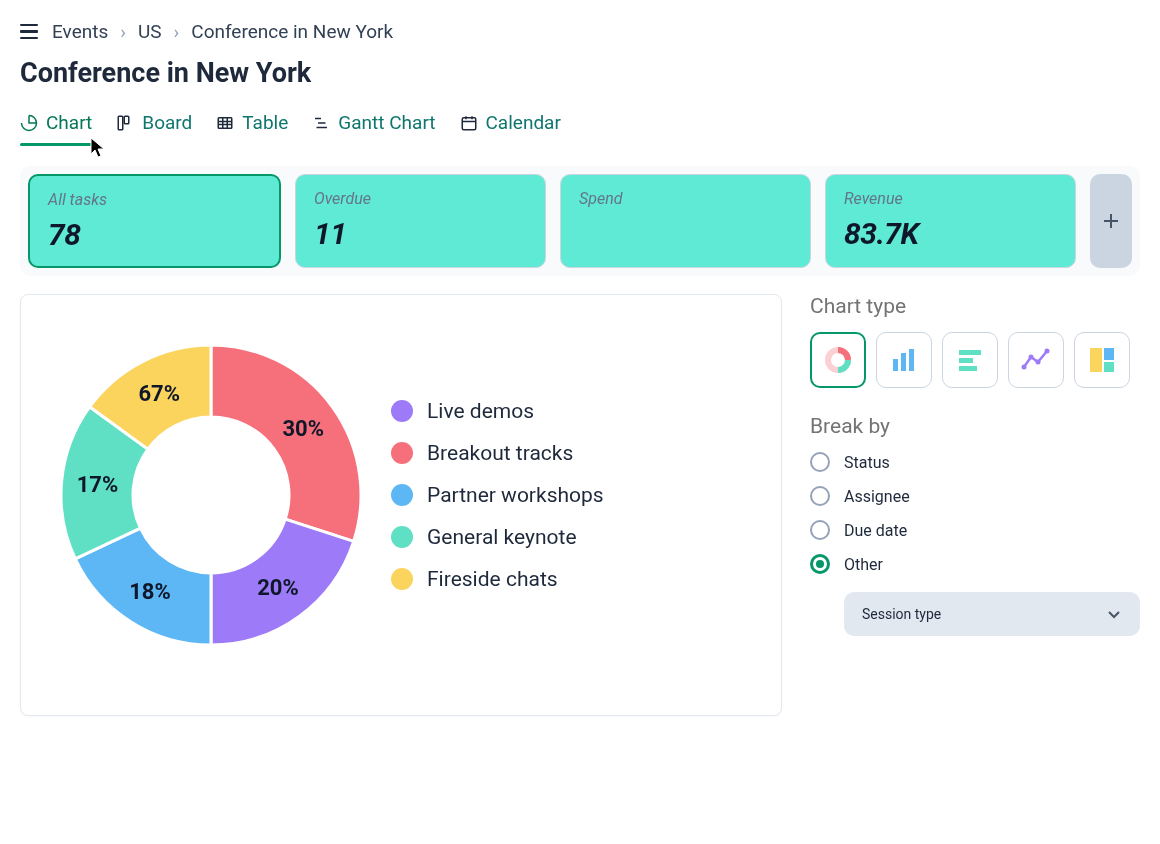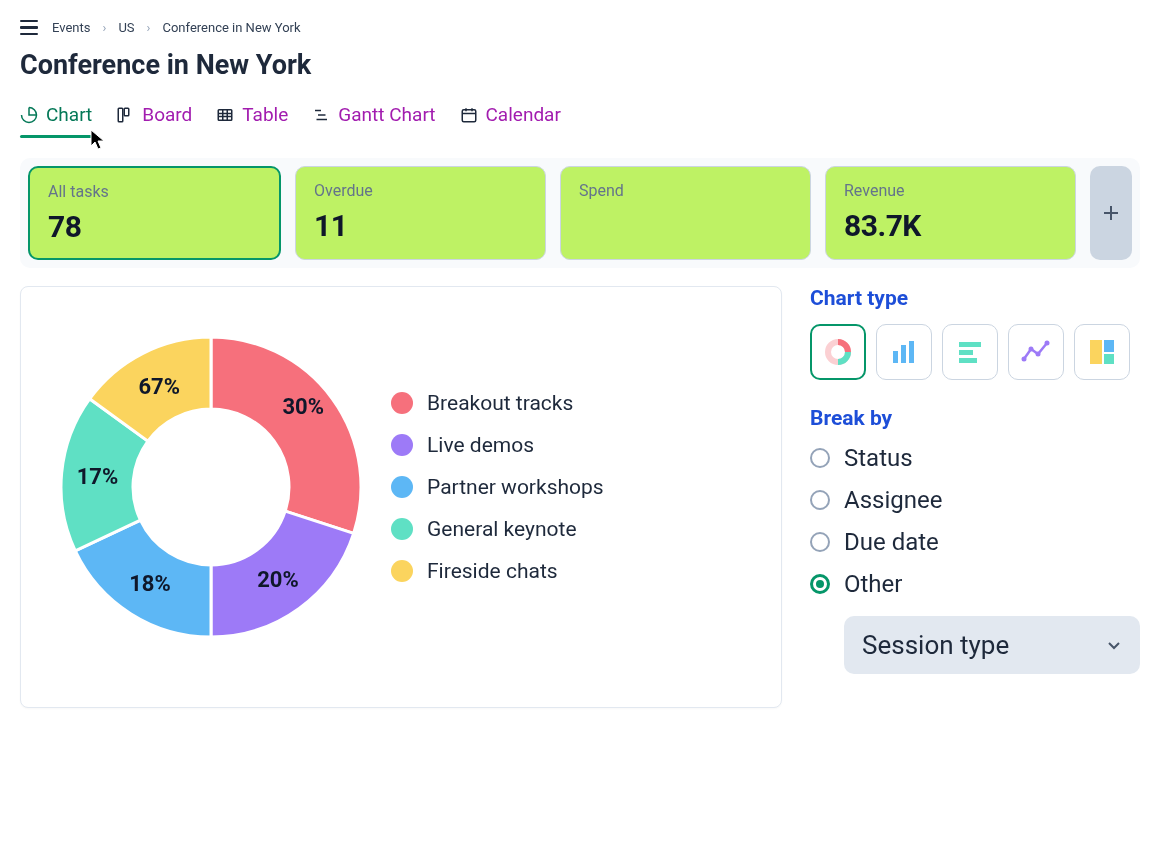--- a/index.html
+++ b/index.html
@@ -6,36 +6,36 @@
   body {
     font-family: -apple-system, BlinkMacSystemFont, "Segoe UI", Roboto, Helvetica, Arial, sans-serif;
     background: #fff;
     color: #1E293B;
     padding: 20px;
     width: 1160px;
   }
   .topbar { display: flex; align-items: center; gap: 14px; margin-bottom: 14px; }
   .hamburger { display: flex; flex-direction: column; gap: 4px; cursor: pointer; }
   .hamburger span { width: 18px; height: 2.4px; background: #1E293B; border-radius: 1px; }
-  .crumbs { display: flex; align-items: center; gap: 12px; font-size: 13px; color: #334155; }
+  .crumbs { display: flex; align-items: center; gap: 12px; font-size: 19px; color: #334155; }
   .crumbs .link { cursor: pointer; color: #334155; }
   .chev { color: #94A3B8; }
   h1.page-title { font-size: 27px; font-weight: 700; color: #1E293B; margin-bottom: 18px; }
 
   .tabs-row { display: flex; gap: 24px; border-bottom: 0; margin-bottom: 20px; position: relative; }
-  .tab { display: flex; align-items: center; gap: 8px; font-size: 19px; color: #a21caf; cursor: pointer; padding: 4px 0 12px 0; position: relative; }
+  .tab { display: flex; align-items: center; gap: 8px; font-size: 19px; color: #0f766e; cursor: pointer; padding: 4px 0 12px 0; position: relative; }
   .tab svg { width: 18px; height: 18px; stroke: #1E293B; fill: none; stroke-width: 2; }
   .tab.active { color: #047857; }
   .tab.active svg { stroke: #047857; }
   .tab.active::after { content:""; position:absolute; left:0; right:0; bottom:0; height:3px; background:#059669; border-radius:2px; }
   .cursor-img { position:absolute; left:70px; top:30px; pointer-events:none; }
 
   .summary-row { display:flex; gap:14px; margin-bottom:18px; background:#F8FAFC; padding: 8px; border-radius: 10px;}
   .card {
-    flex:1; background:#bef264; border:1.5px solid #CBD5E1; border-radius:10px; padding:14px 18px;
+    flex:1; background:#5eead4; border:1.5px solid #CBD5E1; border-radius:10px; padding:14px 18px;font-style:italic;
   }
   .card.active { border-color:#059669; border-width:2px; }
   .card .label { font-size:16px; color:#64748B; margin-bottom:8px; }
   .card .value { font-size:30px; font-weight:700; color:#0F172A; letter-spacing:-0.5px; }
   .add-card {
     width:42px; background:#CBD5E1; border-radius:10px; display:flex; align-items:center; justify-content:center; color:#475569; font-size:22px; cursor:pointer;
   }
 
   .main-row { display:flex; gap:28px; }
   .chart-panel {
@@ -43,34 +43,34 @@
     display:flex; align-items:center; gap:20px;
     box-shadow: 0 1px 2px rgba(0,0,0,0.03);
   }
   .donut-wrap { position:relative; width:320px; height:320px; }
   .donut-label { position:absolute; font-size:22px; font-weight:700; color:#0F172A; transform:translate(-50%,-50%); }
   .legend { display:flex; flex-direction:column; gap:18px; }
   .legend-item { display:flex; align-items:center; gap:14px; font-size:21px; color:#1E293B; }
   .swatch { width:22px; height:22px; border-radius:50%; }
 
   .side-panel { width:330px; }
-  .panel-title { font-size:21px; font-weight:700; color:#1d4ed8; margin-bottom:14px; }
+  .panel-title { font-size:21px; font-weight:400; color:#737373; margin-bottom:14px; }
   .chart-type-row { display:flex; gap:10px; margin-bottom:26px; }
   .ct-btn {
     width:56px; height:56px; border:1.5px solid #CBD5E1; border-radius:10px; display:flex; align-items:center; justify-content:center; background:#fff; cursor:pointer;
   }
   .ct-btn.active { border-color:#059669; border-width:2.5px; }
   .breakby-list { display:flex; flex-direction:column; gap:14px; margin-bottom:18px; }
-  .radio-row { display:flex; align-items:center; gap:14px; font-size:24px; color:#1E293B; cursor:pointer; }
+  .radio-row { display:flex; align-items:center; gap:14px; font-size:16px; color:#1E293B; cursor:pointer; }
   .radio-outer { width:20px; height:20px; border:2px solid #94A3B8; border-radius:50%; display:flex; align-items:center; justify-content:center; }
   .radio-row.selected .radio-outer { border-color:#059669; border-width:3px; }
   .radio-row.selected .radio-inner { width:8px; height:8px; background:#059669; border-radius:50%; }
   .dropdown {
     margin-left: 34px;
-    background:#E2E8F0; border-radius:10px; padding:14px 18px; display:flex; align-items:center; justify-content:space-between; font-size:26px; color:#1E293B; cursor:pointer;
+    background:#E2E8F0; border-radius:10px; padding:14px 18px; display:flex; align-items:center; justify-content:space-between; font-size:14px; color:#1E293B; cursor:pointer;
   }
   .dropdown svg { stroke:#475569; }
 </style>
 </head>
 <body>
 
 <div class="topbar">
   <div class="hamburger">
     <span></span>
       <span></span>
@@ -161,29 +161,29 @@
 <div class="main-row">
   <div class="chart-panel">
     <div class="donut-wrap">
       <svg id="donut-svg" width="320" height="320" viewBox="0 0 320 320">
           <path d="M 160 10 A 150 150 0 0 1 302.658477444273 206.3525491562421 L 234.18240827102198 184.1033255612459 A 78 78 0 0 0 160 82 Z" fill="#F6707C" stroke="#fff" stroke-width="3"></path>
           <path d="M 302.658477444273 206.3525491562421 A 150 150 0 0 1 160 310 L 160 238 A 78 78 0 0 0 234.18240827102198 184.1033255612459 Z" fill="#9D7AF7" stroke="#fff" stroke-width="3"></path>
           <path d="M 160 310 A 150 150 0 0 1 24.275942130097064 223.86689373476088 L 89.42348990765048 193.21078474207565 A 78 78 0 0 0 160 238 Z" fill="#5DB7F5" stroke="#fff" stroke-width="3"></path>
           <path d="M 24.275942130097064 223.86689373476088 A 150 150 0 0 1 38.647450843757866 71.83221215612905 L 96.89667443875409 114.15275032118711 A 78 78 0 0 0 89.42348990765048 193.21078474207565 Z" fill="#5FE0C4" stroke="#fff" stroke-width="3"></path>
           <path d="M 38.647450843757866 71.83221215612905 A 150 150 0 0 1 159.99999999999997 10 L 159.99999999999997 82 A 78 78 0 0 0 96.89667443875409 114.15275032118711 Z" fill="#FBD45E" stroke="#fff" stroke-width="3"></path>
         </svg>
-    <div class="donut-label" style="left: 252.228px; top: 79px;">30%</div><div class="donut-label" style="left: 227.008px; top: 252.228px;">20%</div><div class="donut-label" style="left: 98.9157px; top: 256.253px;">18%</div><div class="donut-label" style="left: 46.5059px; top: 149.272px;">17%</div><div class="donut-label" style="left: 108.245px; top: 58.4253px;">67%</div></div>
+    <div class="donut-label" style="left: 252.228px; top: 93px;">30%</div><div class="donut-label" style="left: 227.008px; top: 252.228px;">20%</div><div class="donut-label" style="left: 98.9157px; top: 256.253px;">18%</div><div class="donut-label" style="left: 46.5059px; top: 149.272px;">17%</div><div class="donut-label" style="left: 108.245px; top: 58.4253px;">67%</div></div>
     <div class="legend" id="legend">
+        <div class="legend-item">
+          <span class="swatch" style="background: rgb(157, 122, 247);"></span>
+          <span>Live demos</span>
+        </div>
         <div class="legend-item">
           <span class="swatch" style="background: rgb(246, 112, 124);"></span>
           <span>Breakout tracks</span>
-        </div>
-        <div class="legend-item">
-          <span class="swatch" style="background: rgb(157, 122, 247);"></span>
-          <span>Live demos</span>
         </div>
         <div class="legend-item">
           <span class="swatch" style="background: rgb(93, 183, 245);"></span>
           <span>Partner workshops</span>
         </div>
         <div class="legend-item">
           <span class="swatch" style="background: rgb(95, 224, 196);"></span>
           <span>General keynote</span>
         </div>
         <div class="legend-item">

